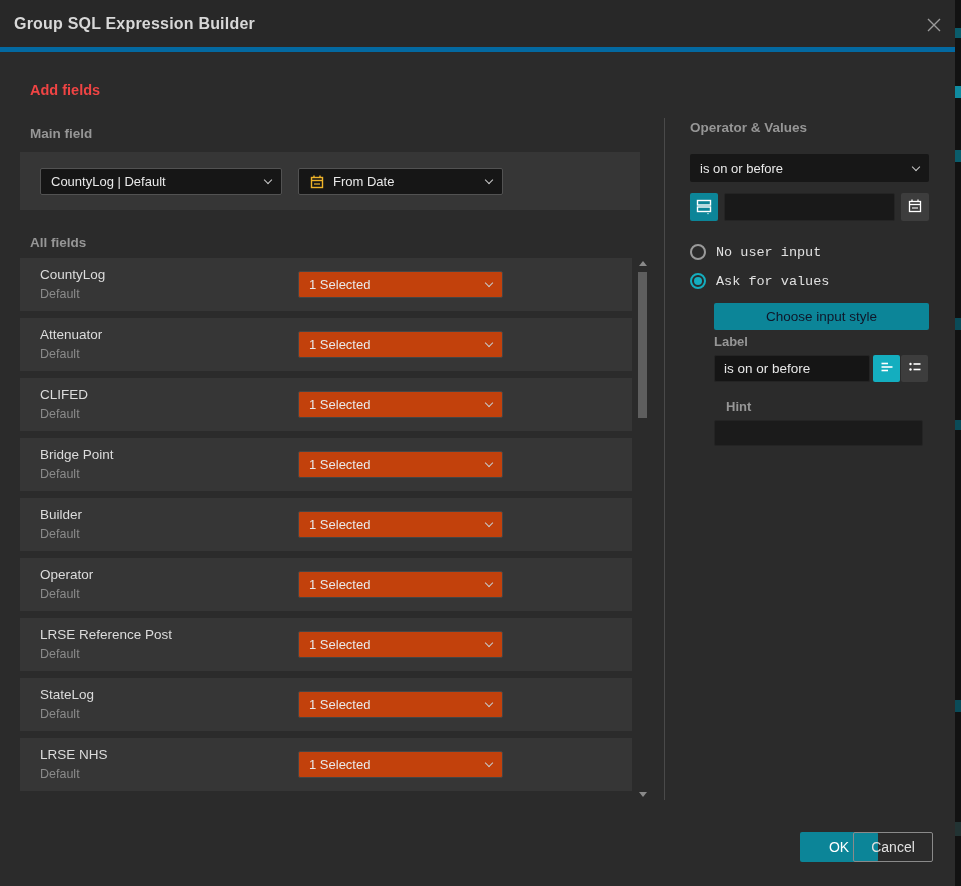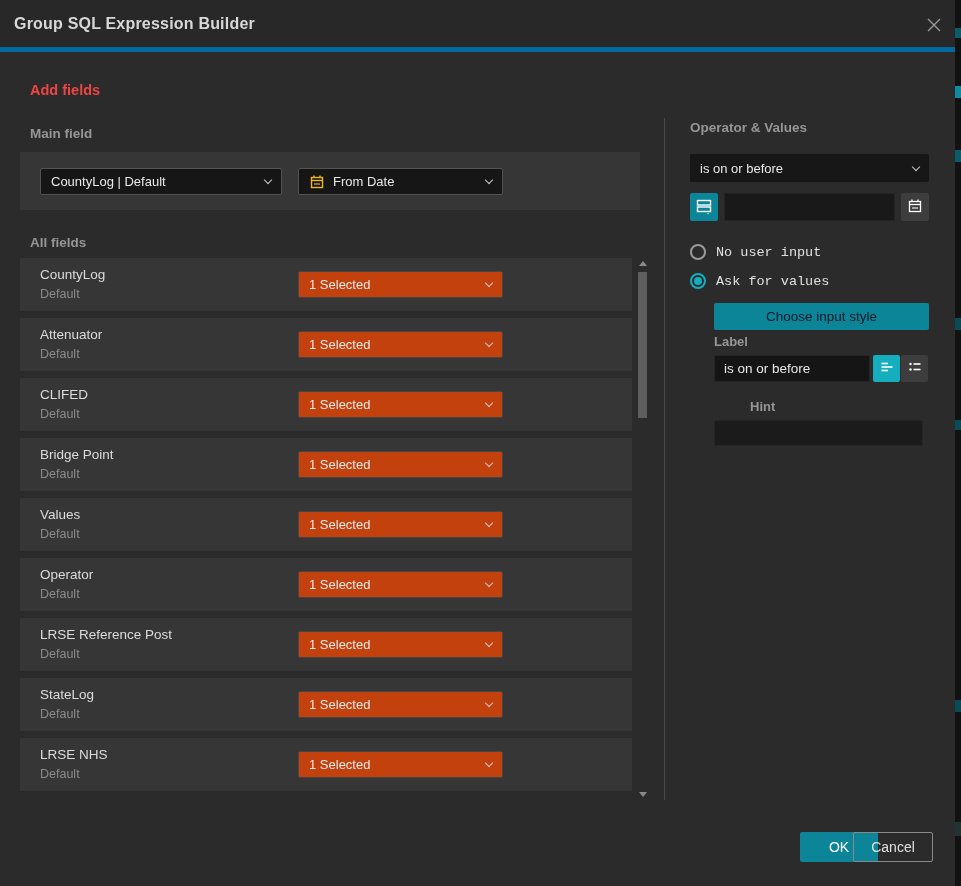--- a/index.html
+++ b/index.html
@@ -144,21 +144,21 @@
     <div class="frow">
       <div class="fname">Bridge Point</div>
       <div class="fsub">Default</div>
       <div class="select row-select">
         <span>1 Selected</span>
         <span class="chev"></span>
       </div>
     </div>
 
     <div class="frow">
-      <div class="fname">Values</div>
+      <div class="fname">Builder</div>
       <div class="fsub">Default</div>
       <div class="select row-select">
         <span>1 Selected</span>
         <span class="chev"></span>
       </div>
     </div>
 
     <div class="frow">
       <div class="fname">Operator</div>
       <div class="fsub">Default</div>
@@ -258,21 +258,21 @@
     <span>
       <svg width="16" height="16" viewBox="0 0 16 16">
           <circle cx="3.5" cy="5" r="1.2" fill="#fff"></circle>
           <line x1="6.5" y1="5" x2="13.5" y2="5" stroke="#fff" stroke-width="1.6"></line>
           <circle cx="3.5" cy="10.5" r="1.2" fill="#fff"></circle>
           <line x1="6.5" y1="10.5" x2="13.5" y2="10.5" stroke="#fff" stroke-width="1.6"></line>
         </svg>
     </span>
   </button>
 
-  <div class="h-cap" style="left:750px;top:399px">Hint</div>
+  <div class="h-cap" style="left:726px;top:399px">Hint</div>
   <input class="tinput hint-input" value="" style="">
 
   <button class="ok-btn">OK</button>
   <button class="cancel-btn">Cancel</button>
 
   <div class="edge-strip">
     <div class="seg" style="top:28px;height:10px;background:#0a5c6b"></div>
     <div class="seg" style="top:86px;height:12px;background:#0f8ba0"></div>
     <div class="seg" style="top:150px;height:12px;background:#0a5c6b"></div>
     <div class="seg" style="top:318px;height:12px;background:#0a4b58"></div>

